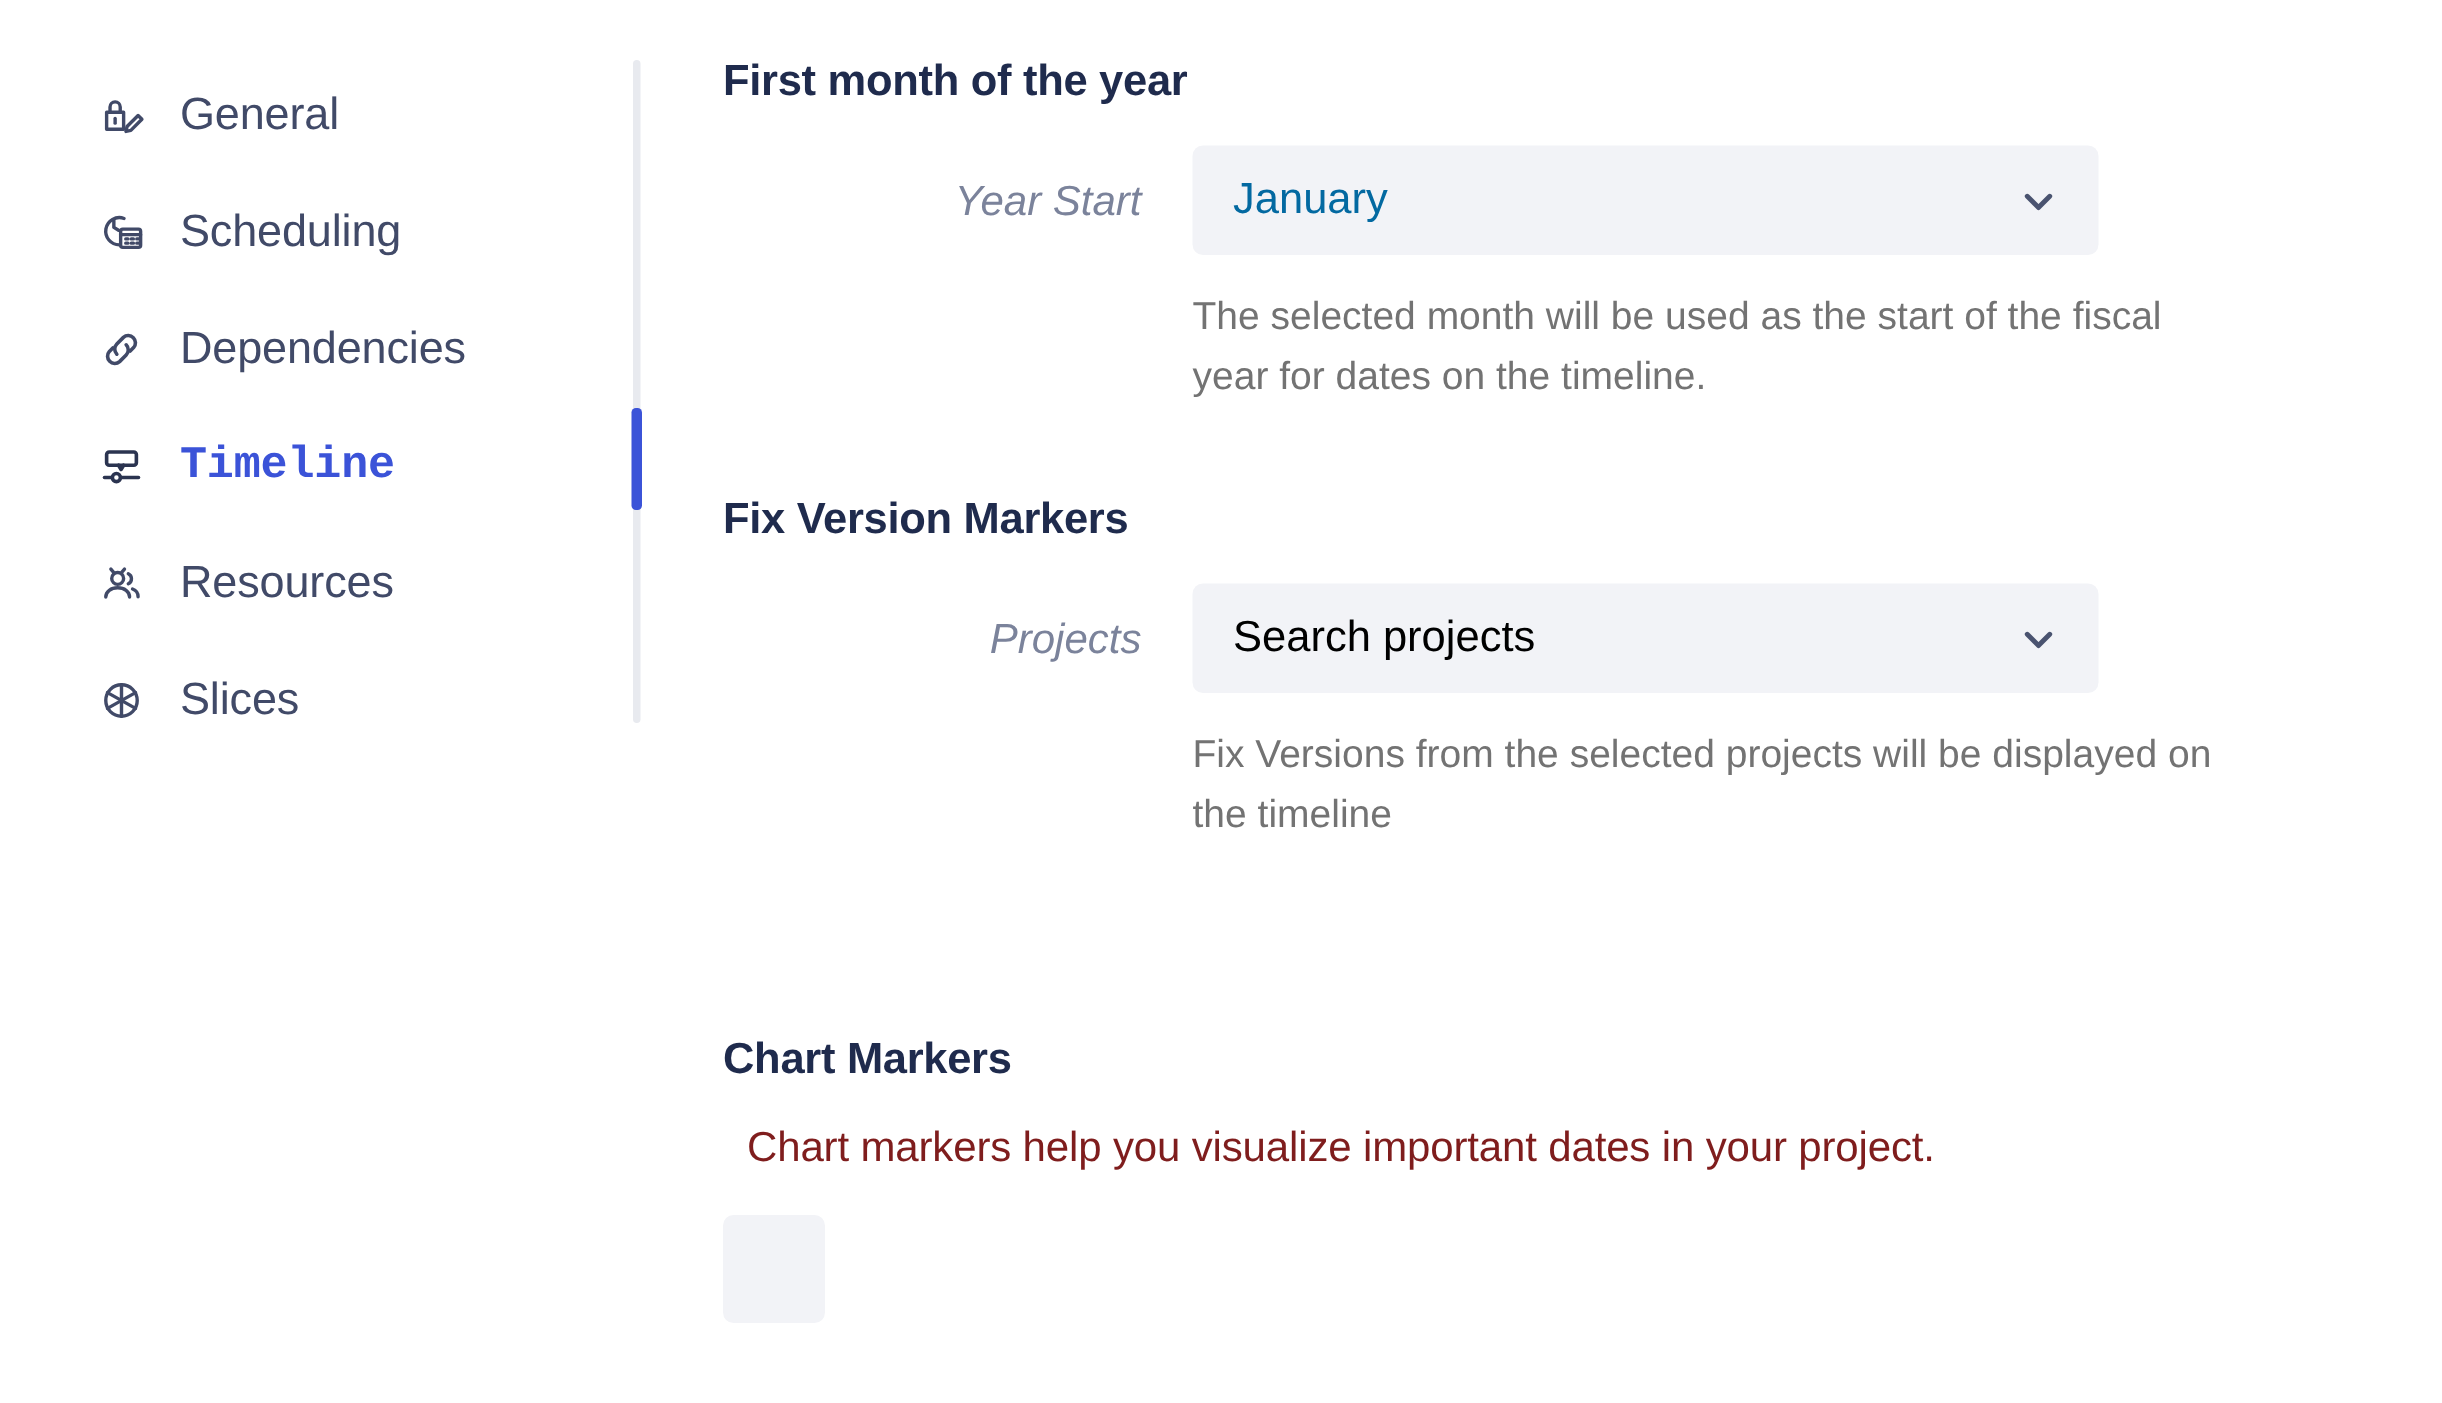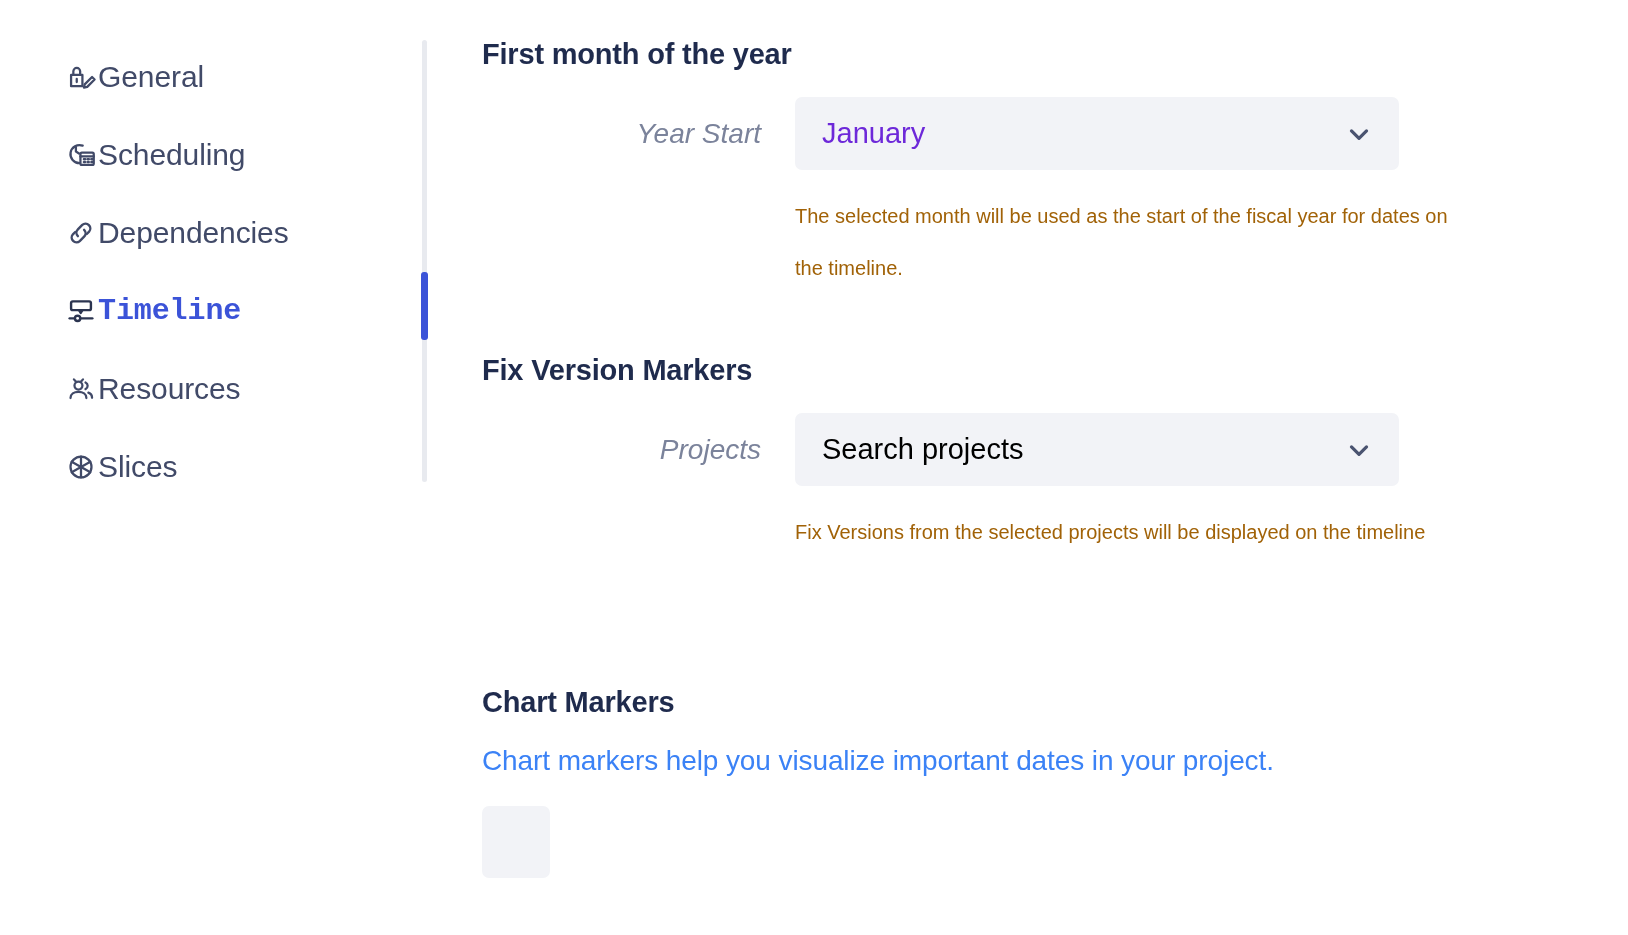--- a/index.html
+++ b/index.html
@@ -12,20 +12,21 @@
   .page { position: relative; width: 1628px; height: 935px; display: flex; }
 
   
   .sidebar {
     width: 425px; flex: 0 0 425px;
     padding: 38px 0 0 0;
     position: relative;
   }
   .nav-item {
     display: flex; align-items: center;
+    gap: 22px;
     height: 78px;
     padding-left: 64px;
     cursor: pointer;
   }
   .nav-icon {
     width: 34px; height: 34px;
     flex: 0 0 34px;
     display: flex; align-items: center; justify-content: center;
     color: #414a68;
   }
@@ -90,46 +91,47 @@
     width: 604px; height: 73px;
     background: #f2f3f7;
     border: none; border-radius: 7px;
     display: flex; align-items: center;
     padding: 0 25px 0 27px;
     cursor: pointer;
   }
   .select-value {
     flex: 1 1 auto;
     font-size: 29px;
-    color: #6d28d9;
+    color: #0369a1;
   }
   .select-value.placeholder { color: #000000; }
   .chevron {
     width: 30px; height: 30px;
     flex: 0 0 30px;
     color: #4a5370;
   }
   .chevron svg { width: 30px; height: 30px; display: block; }
 
   .helper {
     width: 680px;
     margin-top: 20px;
-    font-size: 20px;
-    line-height: 52px;
-    color: #a16207;
+    font-size: 26px;
+    line-height: 40px;
+    color: #737373;
   }
 
   .sec-fix { margin-top: 60px; }
   .sec-chart { margin-top: 128px; }
 
   .chart-desc {
     margin-top: 26px;
     font-size: 28px;
-    color: #3b82f6;
+    color: #7f1d1d;
     letter-spacing: -0.1px;
+    margin-left: 16px;
   }
 
   .new-marker-btn {
     margin-top: 29px;
     height: 72px;
     padding: 0 34px;
     background: #f2f3f7;
     border: none; border-radius: 7px;
     display: inline-flex; align-items: center;
     gap: 18px;

